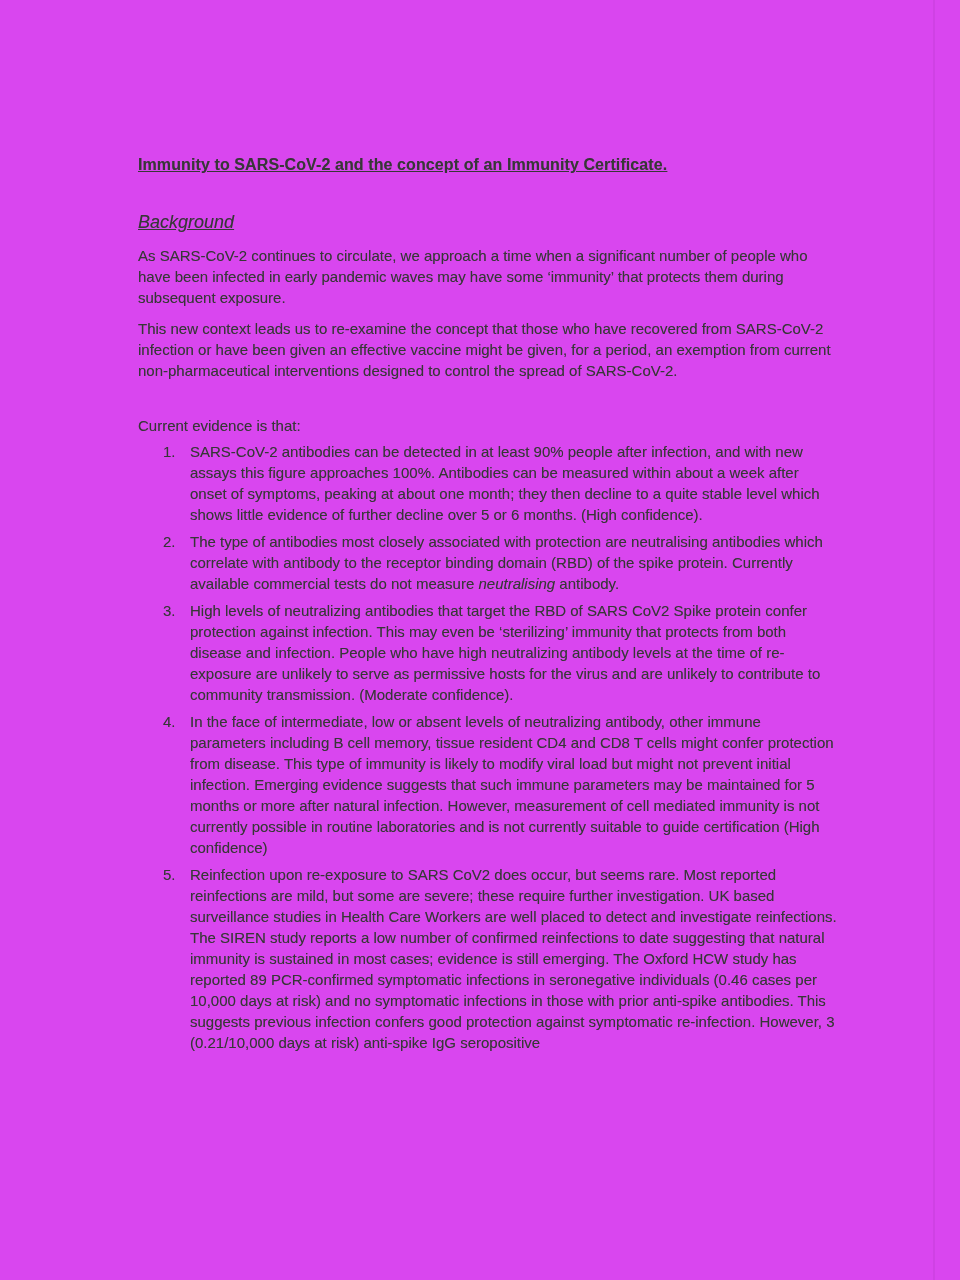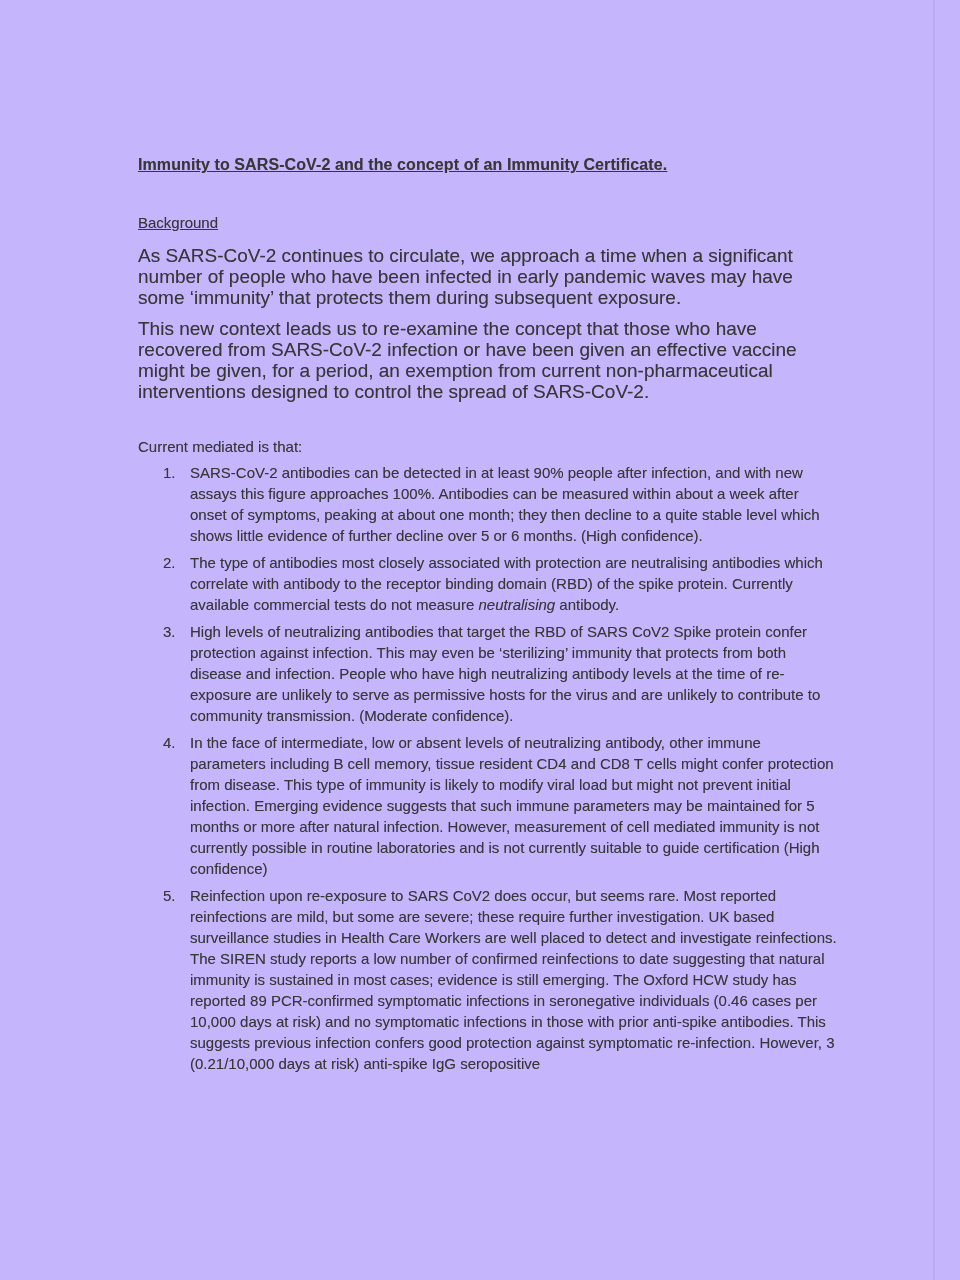--- a/index.html
+++ b/index.html
@@ -4,21 +4,21 @@
 <style>
   html, body {
     margin: 0;
     padding: 0;
     background: #ffffff;
   }
   .page {
     position: relative;
     width: 960px;
     height: 1280px;
-    background: #c4b5fd;
+    background: #d946ef;
     overflow: hidden;
     font-family: "Liberation Sans", sans-serif;
     color: #373737;
   }
   .scan-edge {
     position: absolute;
     top: 0;
     left: 933px;
     width: 2px;
     height: 1280px;
@@ -33,28 +33,29 @@
   }
   .doc-title {
     font-size: 16px;
     font-weight: bold;
     line-height: 22px;
     text-decoration: underline;
     margin: 0 0 36px 0;
     letter-spacing: 0.1px;
   }
   .section-heading {
-    font-size: 15px;
+    font-size: 18px;
     font-weight: normal;
     line-height: 21px;
     text-decoration: underline;
     margin: 0 0 12px 0;
+    font-style: italic;
   }
   .para {
-    font-size: 19px;
+    font-size: 15px;
     line-height: 21px;
     margin: 0 0 10px 0;
   }
   .evidence-intro {
     font-size: 15px;
     line-height: 21px;
     margin: 34px 0 5px 0;
   }
   .evidence-list {
     margin: 0;
@@ -88,21 +89,21 @@
 
   <div class="content">
 
     <h1 class="doc-title">Immunity to SARS-CoV-2 and the concept of an Immunity Certificate.</h1>
 
     <h2 class="section-heading">Background</h2>
 
     <p class="para">As SARS-CoV-2 continues to circulate, we approach a time when a significant number of people who have been infected in early pandemic waves may have some ‘immunity’ that protects them during subsequent exposure.</p>
     <p class="para">This new context leads us to re-examine the concept that those who have recovered from SARS-CoV-2 infection or have been given an effective vaccine might be given, for a period, an exemption from current non-pharmaceutical interventions designed to control the spread of SARS-CoV-2.</p>
 
-    <p class="evidence-intro">Current mediated is that:</p>
+    <p class="evidence-intro">Current evidence is that:</p>
 
     <ol class="evidence-list">
       <li class="evidence-item">
         <span class="item-num">1.</span>
         <span class="item-text"><span>SARS-CoV-2 antibodies can be detected in at least 90% people after infection, and with new assays this figure approaches 100%. Antibodies can be measured within about a week after onset of symptoms, peaking at about one month; they then decline to a quite stable level which shows little evidence of further decline over 5 or 6 months. (High confidence).</span></span>
       </li>
       <li class="evidence-item">
         <span class="item-num">2.</span>
         <span class="item-text"><span>The type of antibodies most closely associated with protection are neutralising antibodies which correlate with antibody to the receptor binding domain (RBD) of the spike protein. Currently available commercial tests do not measure </span><span class="italic">neutralising</span><span> antibody.</span></span>
       </li>

